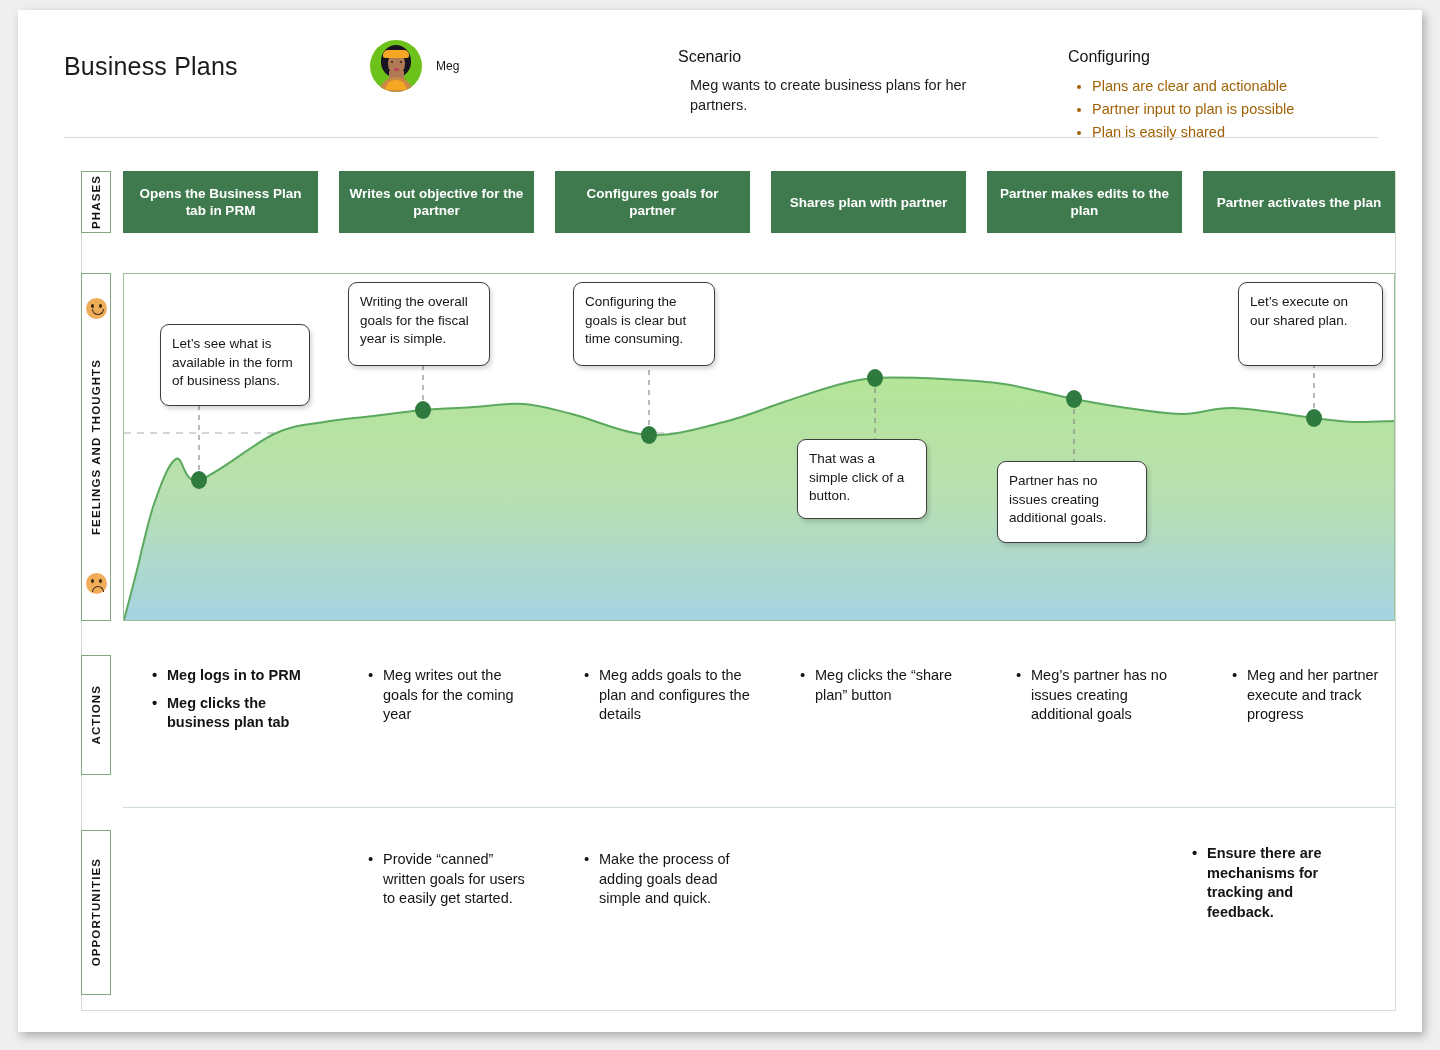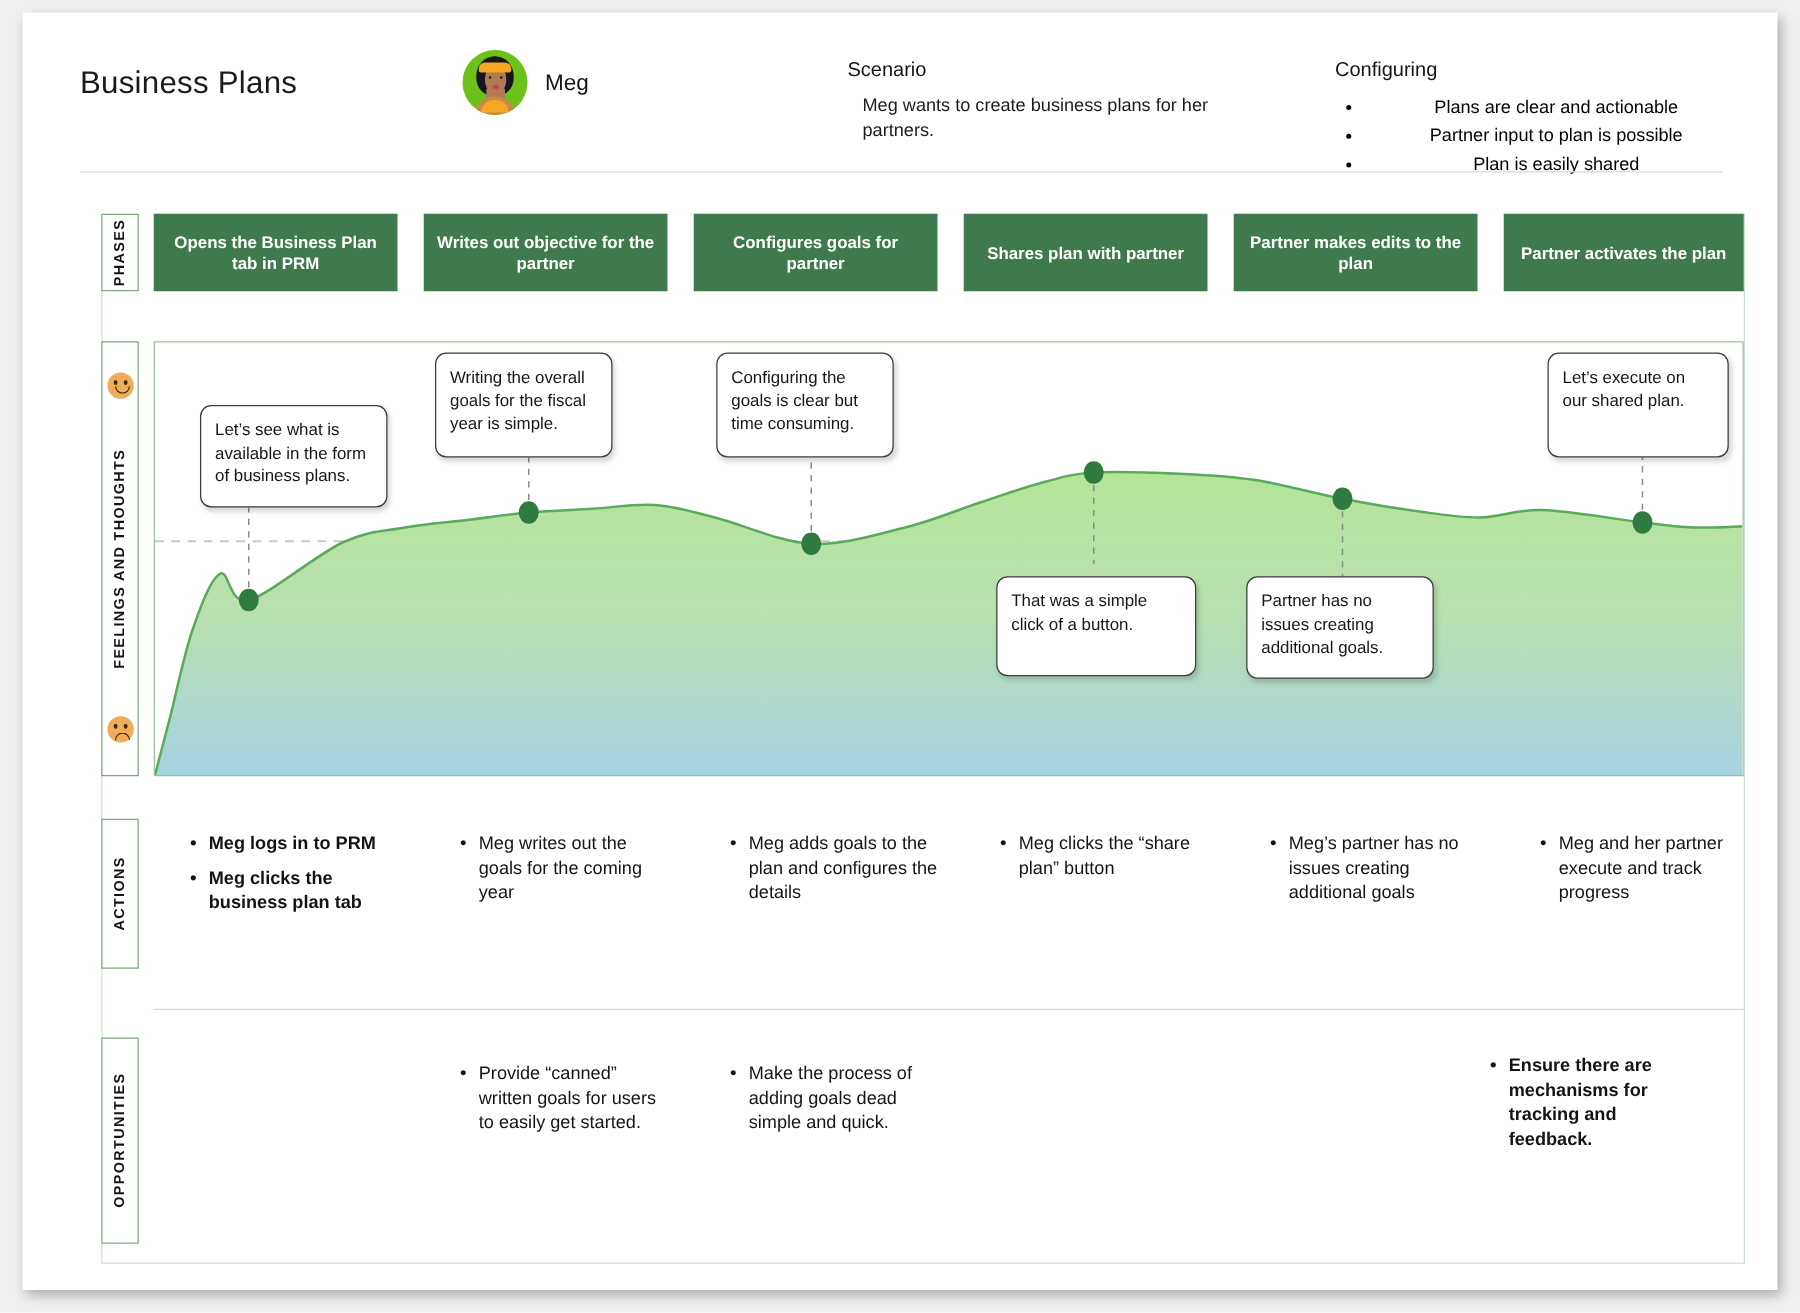--- a/index.html
+++ b/index.html
@@ -86,37 +86,37 @@
   }
   .av-body {
     position:absolute; left:9px; top:37px;
     width:34px;height:20px;border-radius:17px 17px 0 0;
     background:#c98845;z-index:2;
   }
   .av-collar{
     position:absolute;left:15px;top:40px;width:22px;height:10px;
     border-radius:11px 11px 0 0;background:#f5a623;z-index:3;
   }
-  #persona-name { font-size: 18px; color:#151515; }
+  #persona-name { font-size: 12px; color:#151515; }
 
   .hdr-col { position:absolute; }
   .hdr-h {
     font-size: 16px;
     color: #141414;
     margin: 0 0 9px 0;
     font-weight: normal;
   }
   #scenario-col { left: 660px; top: 38px; width: 300px;}
   #expectation-col { left: 1050px; top: 38px; width: 330px;}
   #scenario-text {
     font-size: 14.5px; color:#1c1c1c; line-height: 20px;
     padding-left: 12px;
   }
   .exp-list { margin:0; padding-left: 24px; }
-  .exp-list li { font-size: 14.5px; color:#000000; line-height:23px;text-align:center; }
+  .exp-list li { font-size: 14.5px; color:#a16207; line-height:23px; }
   #header-rule {
     position:absolute; left:46px; top:127px; width:1314px; height:1px;
     background:#d9d9d9;
   }
 
   
   .row-label {
     position: absolute;
     border: 1px solid #7fa87f;
     background:#fff;
@@ -317,21 +317,21 @@
           <ellipse cx="751" cy="104" rx="8" ry="9" fill="#2f7a3f"></ellipse>
           <ellipse cx="950" cy="125" rx="8" ry="9" fill="#2f7a3f"></ellipse>
           <ellipse cx="1190" cy="144" rx="8" ry="9" fill="#2f7a3f"></ellipse>
         </g>
     </svg>
 
     <div id="bubbles-layer">
         <div class="bubble" style="left: 36px; top: 50px; width: 150px; min-height: 82px;">Let’s see what is available in the form of business plans.</div>
         <div class="bubble" style="left: 224px; top: 8px; width: 142px; min-height: 84px;">Writing the overall goals for the fiscal year is simple.</div>
         <div class="bubble" style="left: 449px; top: 8px; width: 142px; min-height: 84px;">Configuring the goals is clear but time consuming.</div>
-        <div class="bubble" style="left: 673px; top: 187px; width: 160px; min-height: 80px;">That was a simple click of a button.</div>
+        <div class="bubble" style="left: 673px; top: 165px; width: 130px; min-height: 80px;">That was a simple click of a button.</div>
         <div class="bubble" style="left: 873px; top: 187px; width: 150px; min-height: 82px;">Partner has no issues creating additional goals.</div>
         <div class="bubble" style="left: 1114px; top: 8px; width: 145px; min-height: 84px;">Let’s execute on our shared plan.</div>
       </div>
   </div>
 
   <div id="actions-label" class="row-label">
     <span>ACTIONS</span>
   </div>
   <div id="actions-row">
       <div class="col-cell" style="left: 24px; width: 175px; top: 24px; font-weight: bold;">

